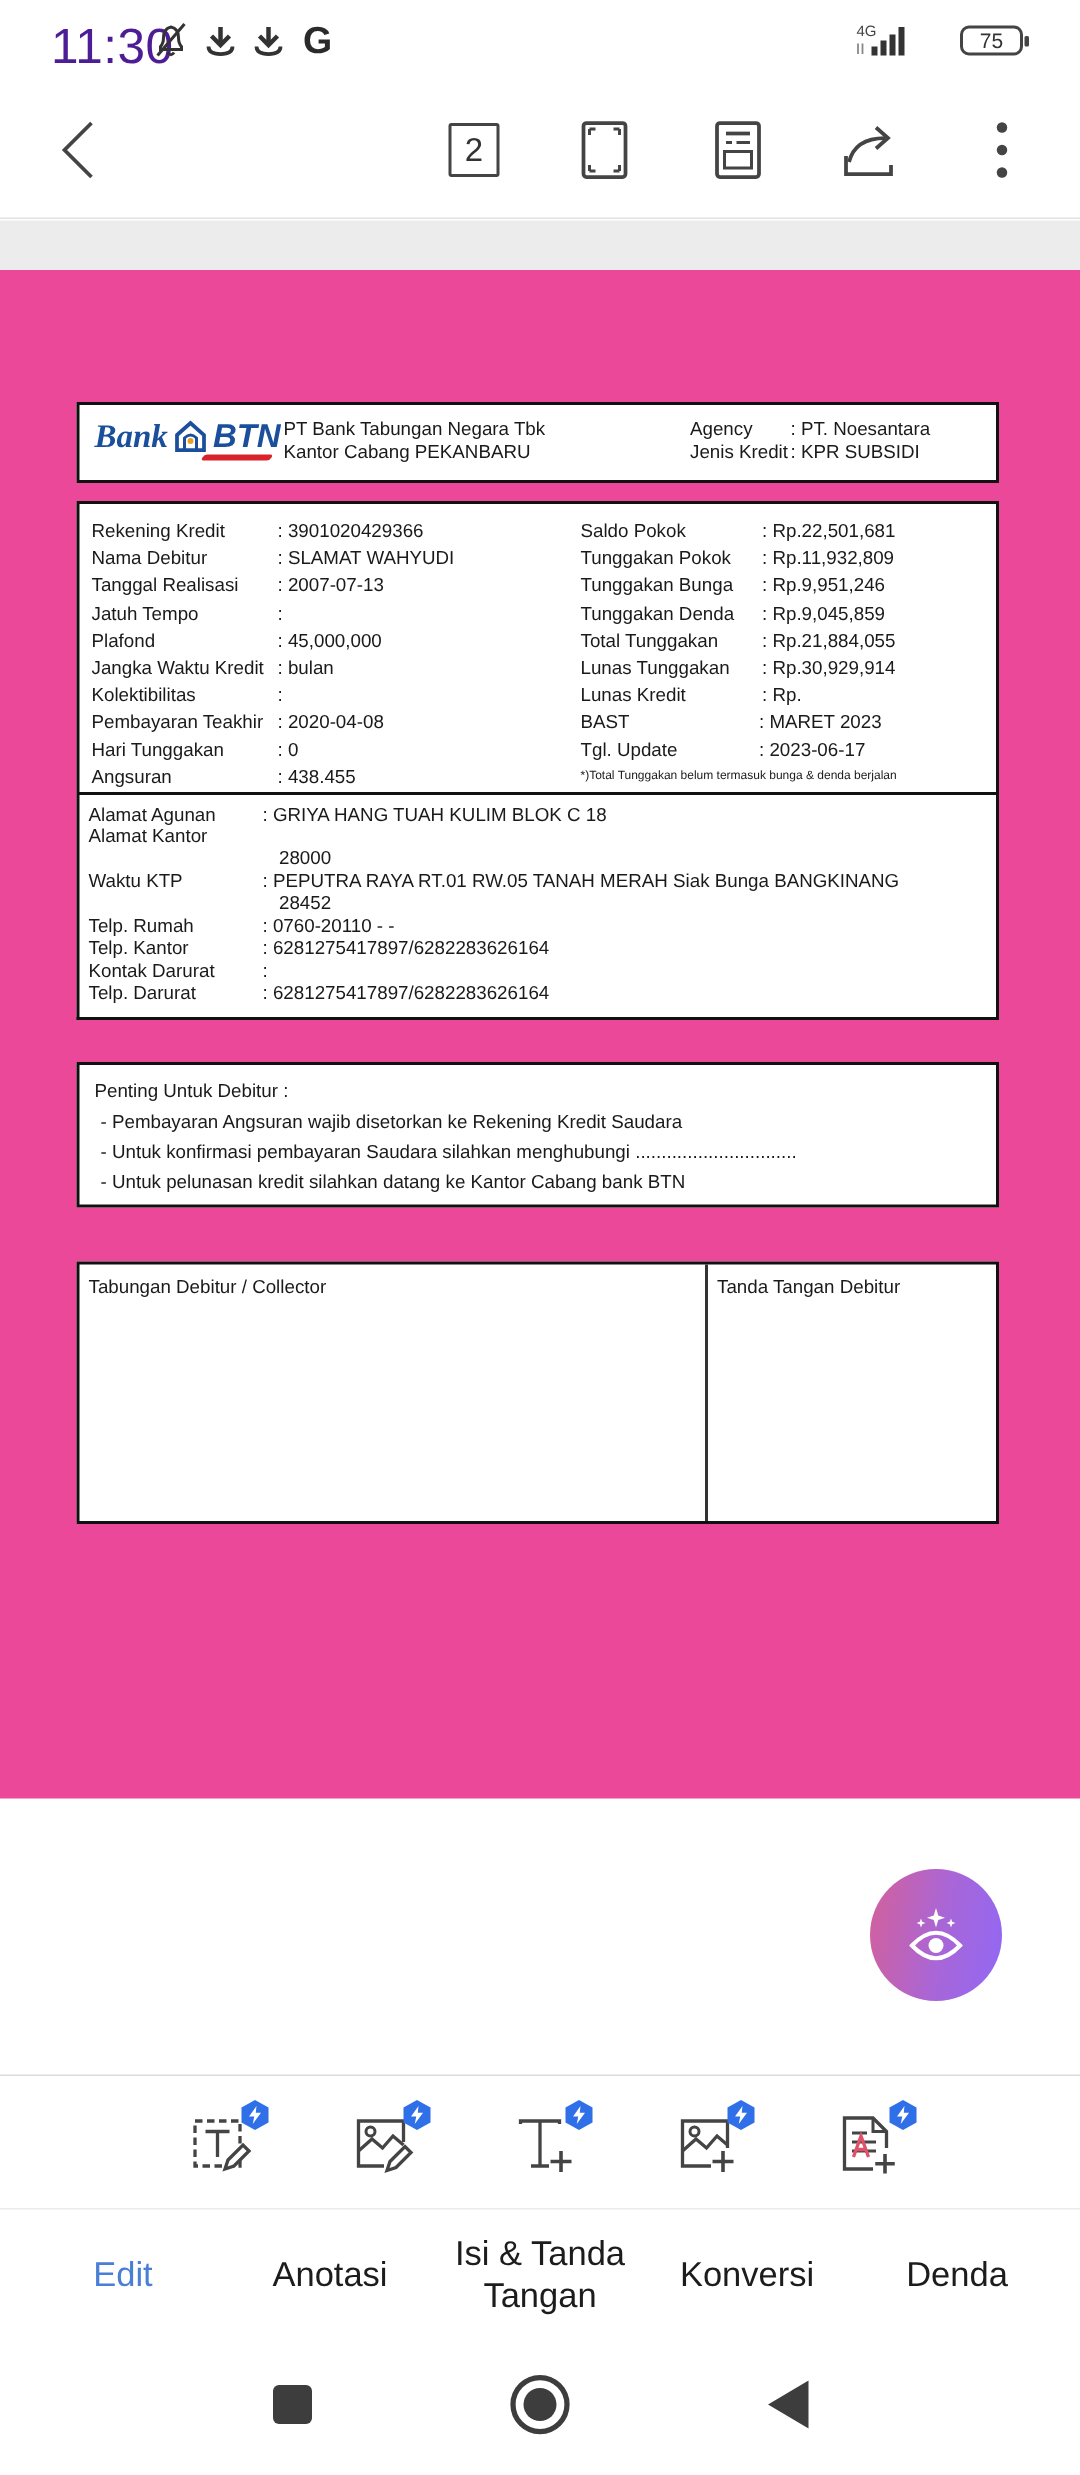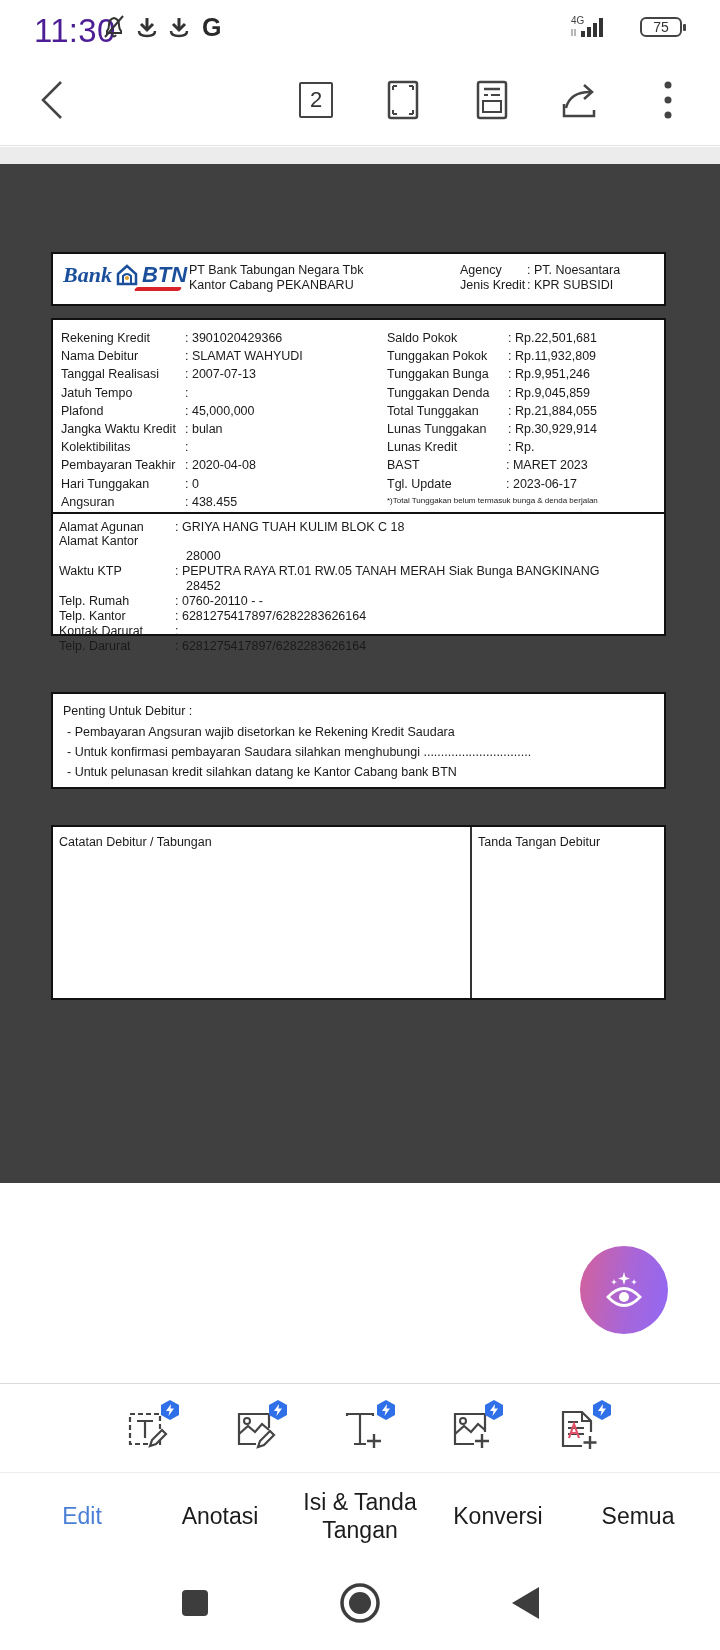--- a/index.html
+++ b/index.html
@@ -16,35 +16,35 @@
   .battery { position: relative; width: 42px; height: 20px; border: 2px solid #444; border-radius: 6px; font-size: 14px; text-align: center; line-height: 16px; color: #333; }
   .battery::after { content: ""; position: absolute; right: -6px; top: 5px; width: 3px; height: 7px; background: #444; border-radius: 1px; }
 
   
   .toolbar { position: absolute; top: 54px; left: 0; width: 720px; height: 92px; border-bottom: 1px solid #e2e2e2; }
   .tb-btn { position: absolute; top: 20px; width: 52px; height: 52px; display: flex; align-items: center; justify-content: center; cursor: pointer; }
   .page-count { width: 34px; height: 36px; border: 2.5px solid #444; border-radius: 2px; display: flex; align-items: center; justify-content: center; font-size: 22px; color: #333; }
 
   
   .doc-area { position: absolute; top: 147px; left: 0; width: 720px; height: 1036px; background: #ececec; }
-  .doc-page { position: absolute; top: 17px; left: 0; width: 720px; height: 1019px; background: #404040; }
+  .doc-page { position: absolute; top: 33px; left: 0; width: 720px; height: 1019px; background: #ec4899; }
 
   .box { position: absolute; left: 51px; width: 615px; border: 2px solid #111; background: #fff; }
   .t { position: absolute; font-size: 12.5px; color: #1a1a1a; white-space: nowrap; }
 
   
   .hdr { top: 88px; height: 54px; }
   .logo { position: absolute; left: 10px; top: 8px; display: flex; align-items: center; gap: 4px; }
   .logo-bank { font-family: "Liberation Serif", serif; font-style: italic; font-weight: bold; color: #1b4f9c; font-size: 22px; }
   .logo-btn { font-family: "Liberation Sans", sans-serif; font-style: italic; font-weight: bold; color: #1b4f9c; font-size: 22px; position: relative; }
   .logo-swoosh { position: absolute; left: 82px; top: 33px; width: 46px; height: 4px; background: #d8232a; transform: skewX(-30deg); border-radius: 2px; }
 
   
   .info { top: 154px; height: 196px; }
-  .addr { top: 350px; height 146px; height: 122px; border-top: none; }
+  .addr { top: 350px; height 146px; height: 150px; border-top: none; }
   .note { top: 528px; height: 97px; }
   .sign { top: 661px; height: 175px; }
   .sign-divider { position: absolute; left: 417px; top: 0; width: 1.5px; height: 100%; background: #333; }
 
   
   .fab { position: absolute; left: 580px; top: 1246px; width: 88px; height: 88px; border-radius: 50%; background: linear-gradient(100deg, #d4609a 0%, #a866d8 55%, #9168f5 100%); display: flex; align-items: center; justify-content: center; cursor: pointer; }
 
   
   .tools { position: absolute; top: 1383px; left: 0; width: 720px; height: 88px; background: #fff; border-top: 1px solid #dcdcdc; }
   .tool { position: absolute; top: 14px; width: 62px; height: 58px; cursor: pointer; }
@@ -235,21 +235,21 @@
 
       <div class="box note">
         <span class="t" style="left:10px; top:10px;">Penting Untuk Debitur :</span>
         <span class="t" style="left:14px; top:31px;">- Pembayaran Angsuran wajib disetorkan ke Rekening Kredit Saudara</span>
         <span class="t" style="left:14px; top:51px;text-align:right;">- Untuk konfirmasi pembayaran Saudara silahkan menghubungi ...............................</span>
         <span class="t" style="left:14px; top:71px;">- Untuk pelunasan kredit silahkan datang ke Kantor Cabang bank BTN</span>
       </div>
 
       <div class="box sign">
         <div class="sign-divider"></div>
-        <span class="t" style="left:6px; top:8px;">Catatan Debitur / Tabungan</span>
+        <span class="t" style="left:6px; top:8px;">Tabungan Debitur / Collector</span>
         <span class="t" style="left:425px; top:8px;">Tanda Tangan Debitur</span>
       </div>
     </div>
   </div>
 
   <div class="fab">
     <svg width="40" height="40" viewBox="0 0 40 40">
       <path d="M20 2 L21.5 7 L26 8.5 L21.5 10 L20 15 L18.5 10 L14 8.5 L18.5 7 Z" fill="#fff"></path>
       <path d="M10 9 L10.8 11.2 L13 12 L10.8 12.8 L10 15 L9.2 12.8 L7 12 L9.2 11.2 Z" fill="#fff"></path>
       <path d="M30 9 L30.8 11.2 L33 12 L30.8 12.8 L30 15 L29.2 12.8 L27 12 L29.2 11.2 Z" fill="#fff"></path>
@@ -319,21 +319,21 @@
           <path d="M11 4 L6 11 L9.5 11 L8.5 16 L14 8.5 L10.5 8.5 Z" fill="#fff"></path>
         </svg>
     </div>
   </div>
 
   <div class="tabs">
     <div class="tab active" style="left:22px; width:120px;">Edit</div>
     <div class="tab" style="left:160px; width:120px;">Anotasi</div>
     <div class="tab" style="left: 290px; width: 140px; white-space: normal; padding: 0px 4px;">Isi &amp; Tanda Tangan</div>
     <div class="tab" style="left:438px; width:120px;">Konversi</div>
-    <div class="tab" style="left:578px; width:120px;">Semua</div>
+    <div class="tab" style="left:578px; width:120px;">Denda</div>
   </div>
 
   <div class="navbar">
     <div class="nav-btn" style="left:170px;">
       <svg width="30" height="30" viewBox="0 0 30 30">
           <rect x="2" y="2" width="26" height="26" rx="4" fill="#3d3d3d"></rect>
         </svg>
     </div>
     <div class="nav-btn" style="left:335px;">
       <svg width="42" height="42" viewBox="0 0 42 42">

